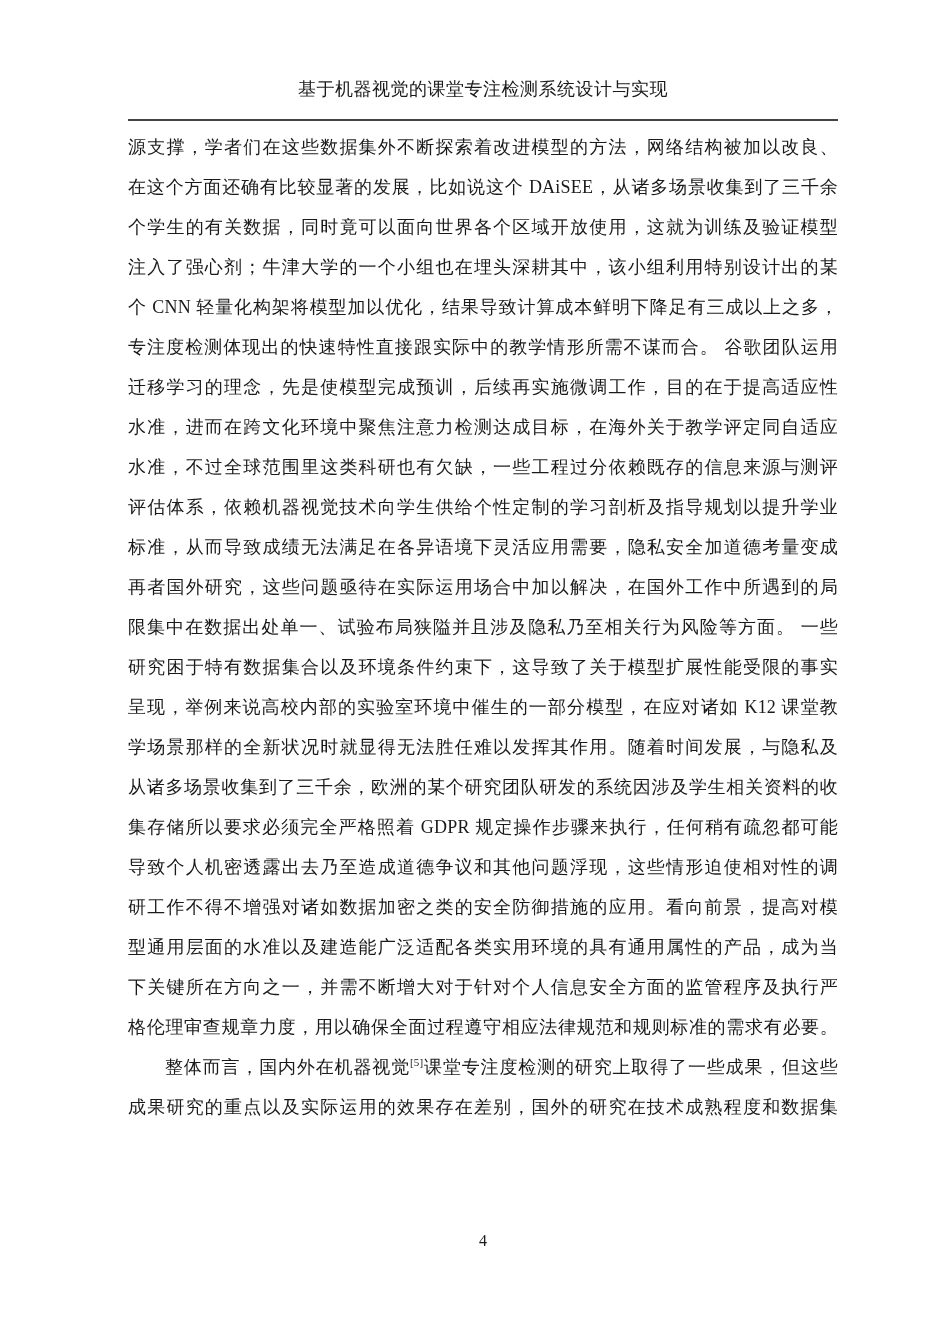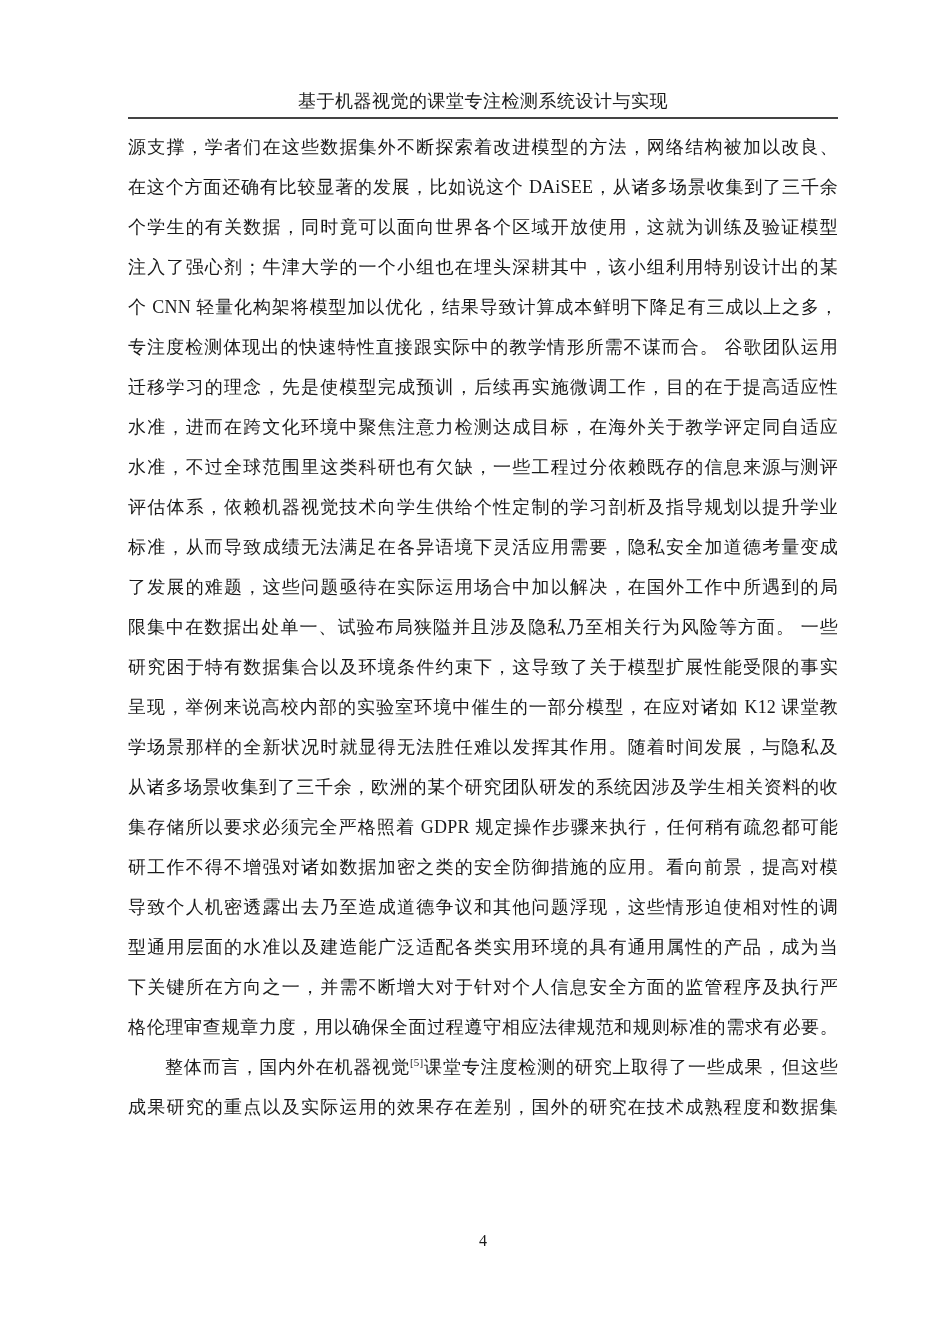--- a/index.html
+++ b/index.html
@@ -12,26 +12,26 @@
     width: 950px;
     height: 1344px;
     background: var(--page-bg, #ffffff);
     font-family: "Liberation Serif", "DejaVu Serif", serif;
     color: var(--text-color, #1a1a1a);
     overflow: hidden;
   }
   .doc-header {
     position: absolute;
     left: 128px;
-    top: 88px;
+    top: 76px;
     width: 710px;
     text-align: center;
     font-size: 18px;
     line-height: 26px;
-    padding-bottom: 3px;
+    padding-bottom: 17px;
     border-bottom: 2px solid var(--rule-color, #444444);
     letter-spacing: 0.5px;
     white-space: nowrap;
   }
   .body-lines {
     position: absolute;
     left: 128px;
     top: 127px;
     width: 710px;
   }
@@ -77,29 +77,29 @@
       <div class="line">在这个方面还确有比较显著的发展，比如说这个 DAiSEE，从诸多场景收集到了三千余</div>
       <div class="line">个学生的有关数据，同时竟可以面向世界各个区域开放使用，这就为训练及验证模型</div>
       <div class="line">注入了强心剂；牛津大学的一个小组也在埋头深耕其中，该小组利用特别设计出的某</div>
       <div class="line">个 CNN 轻量化构架将模型加以优化，结果导致计算成本鲜明下降足有三成以上之多，</div>
       <div class="line">专注度检测体现出的快速特性直接跟实际中的教学情形所需不谋而合。 谷歌团队运用</div>
       <div class="line">迁移学习的理念，先是使模型完成预训，后续再实施微调工作，目的在于提高适应性</div>
       <div class="line">水准，进而在跨文化环境中聚焦注意力检测达成目标，在海外关于教学评定同自适应</div>
       <div class="line">水准，不过全球范围里这类科研也有欠缺，一些工程过分依赖既存的信息来源与测评</div>
       <div class="line">评估体系，依赖机器视觉技术向学生供给个性定制的学习剖析及指导规划以提升学业</div>
       <div class="line">标准，从而导致成绩无法满足在各异语境下灵活应用需要，隐私安全加道德考量变成</div>
-      <div class="line">了发展的难题，这些问题亟待在实际运用场合中加以解决，在国外工作中所遇到的局</div>
+      <div class="line">再者国外研究，这些问题亟待在实际运用场合中加以解决，在国外工作中所遇到的局</div>
       <div class="line">限集中在数据出处单一、试验布局狭隘并且涉及隐私乃至相关行为风险等方面。 一些</div>
       <div class="line">研究困于特有数据集合以及环境条件约束下，这导致了关于模型扩展性能受限的事实</div>
       <div class="line">呈现，举例来说高校内部的实验室环境中催生的一部分模型，在应对诸如 K12 课堂教</div>
       <div class="line">学场景那样的全新状况时就显得无法胜任难以发挥其作用。随着时间发展，与隐私及</div>
       <div class="line">从诸多场景收集到了三千余，欧洲的某个研究团队研发的系统因涉及学生相关资料的收</div>
       <div class="line">集存储所以要求必须完全严格照着 GDPR 规定操作步骤来执行，任何稍有疏忽都可能</div>
+      <div class="line">导致个人机密透露出去乃至造成道德争议和其他问题浮现，这些情形迫使相对性的调</div>
       <div class="line">研工作不得不增强对诸如数据加密之类的安全防御措施的应用。看向前景，提高对模</div>
-      <div class="line">导致个人机密透露出去乃至造成道德争议和其他问题浮现，这些情形迫使相对性的调</div>
       <div class="line">型通用层面的水准以及建造能广泛适配各类实用环境的具有通用属性的产品，成为当</div>
       <div class="line">下关键所在方向之一，并需不断增大对于针对个人信息安全方面的监管程序及执行严</div>
       <div class="line">格伦理审查规章力度，用以确保全面过程遵守相应法律规范和规则标准的需求有必要。</div>
       <div class="line indent">整体而言，国内外在机器视觉<sup>[5]</sup>课堂专注度检测的研究上取得了一些成果，但这些</div>
       <div class="line">成果研究的重点以及实际运用的效果存在差别，国外的研究在技术成熟程度和数据集</div>
     </div>
 
   <div class="page-number">4</div>
 
 </div>

